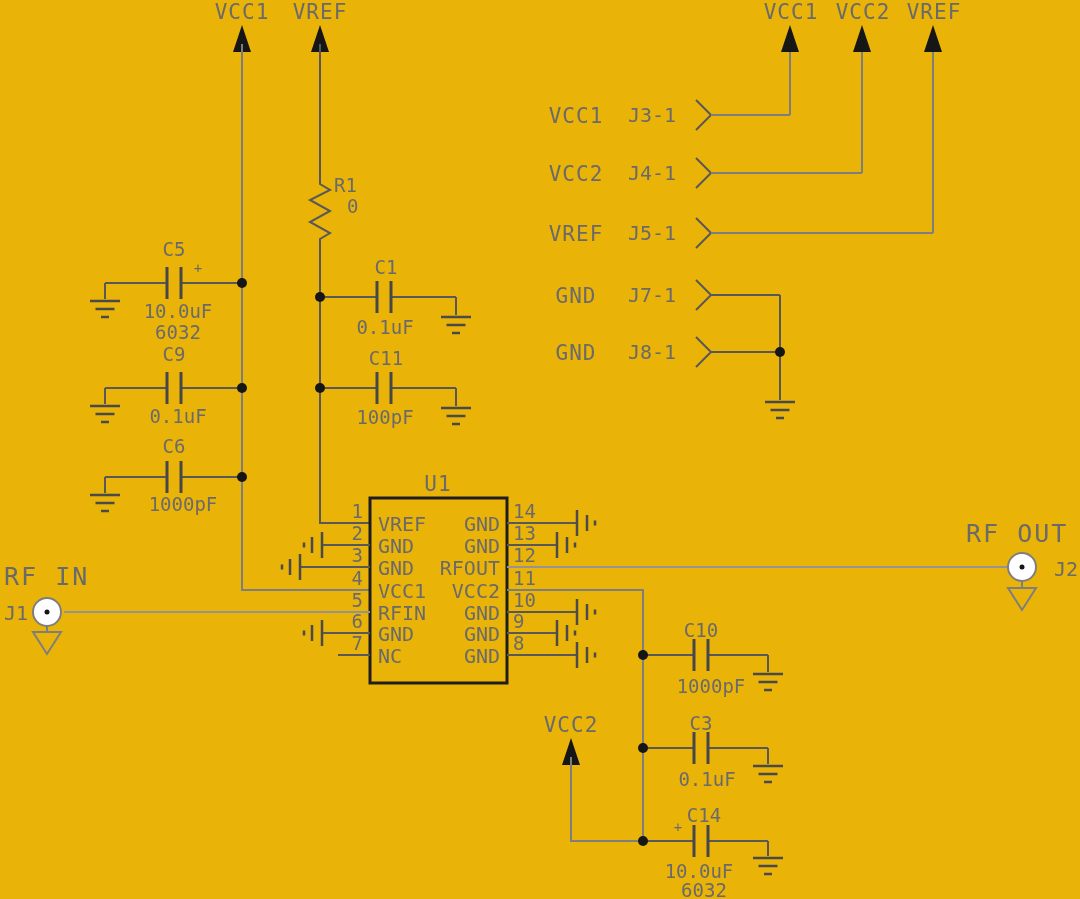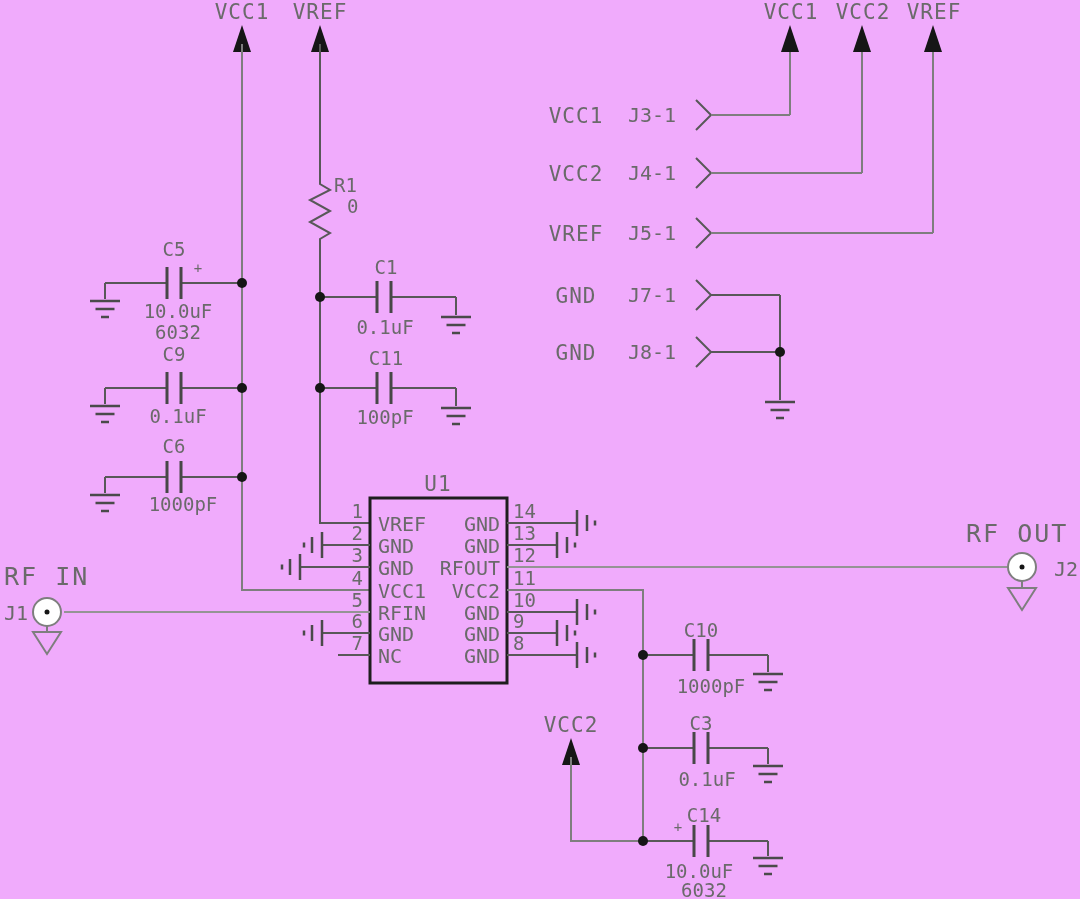--- a/index.html
+++ b/index.html
@@ -1,16 +1,16 @@
 <!DOCTYPE html>
 <html><head>
 <meta charset="utf-8">
 <style>
   html,body{margin:0;padding:0;background:#ffffff;}
-  .stage{position:relative;width:1080px;height:899px;background:#f0abfc;overflow:hidden;}
+  .stage{position:relative;width:1080px;height:899px;background:#eab308;overflow:hidden;}
   svg{display:block;}
   text{font-family:"DejaVu Sans Mono","Liberation Mono",monospace;fill:#6a6a6a;}
   .t25{font-size:25px;letter-spacing:2px;}
   .t21{font-size:21px;letter-spacing:1px;}
   .t20{font-size:20px;}
   .t19{font-size:19px;}
   .t15{font-size:14px;}
   .mid{text-anchor:middle;}
   .end{text-anchor:end;}
   .w{stroke:#7e7e7e;stroke-width:2;fill:none;}

